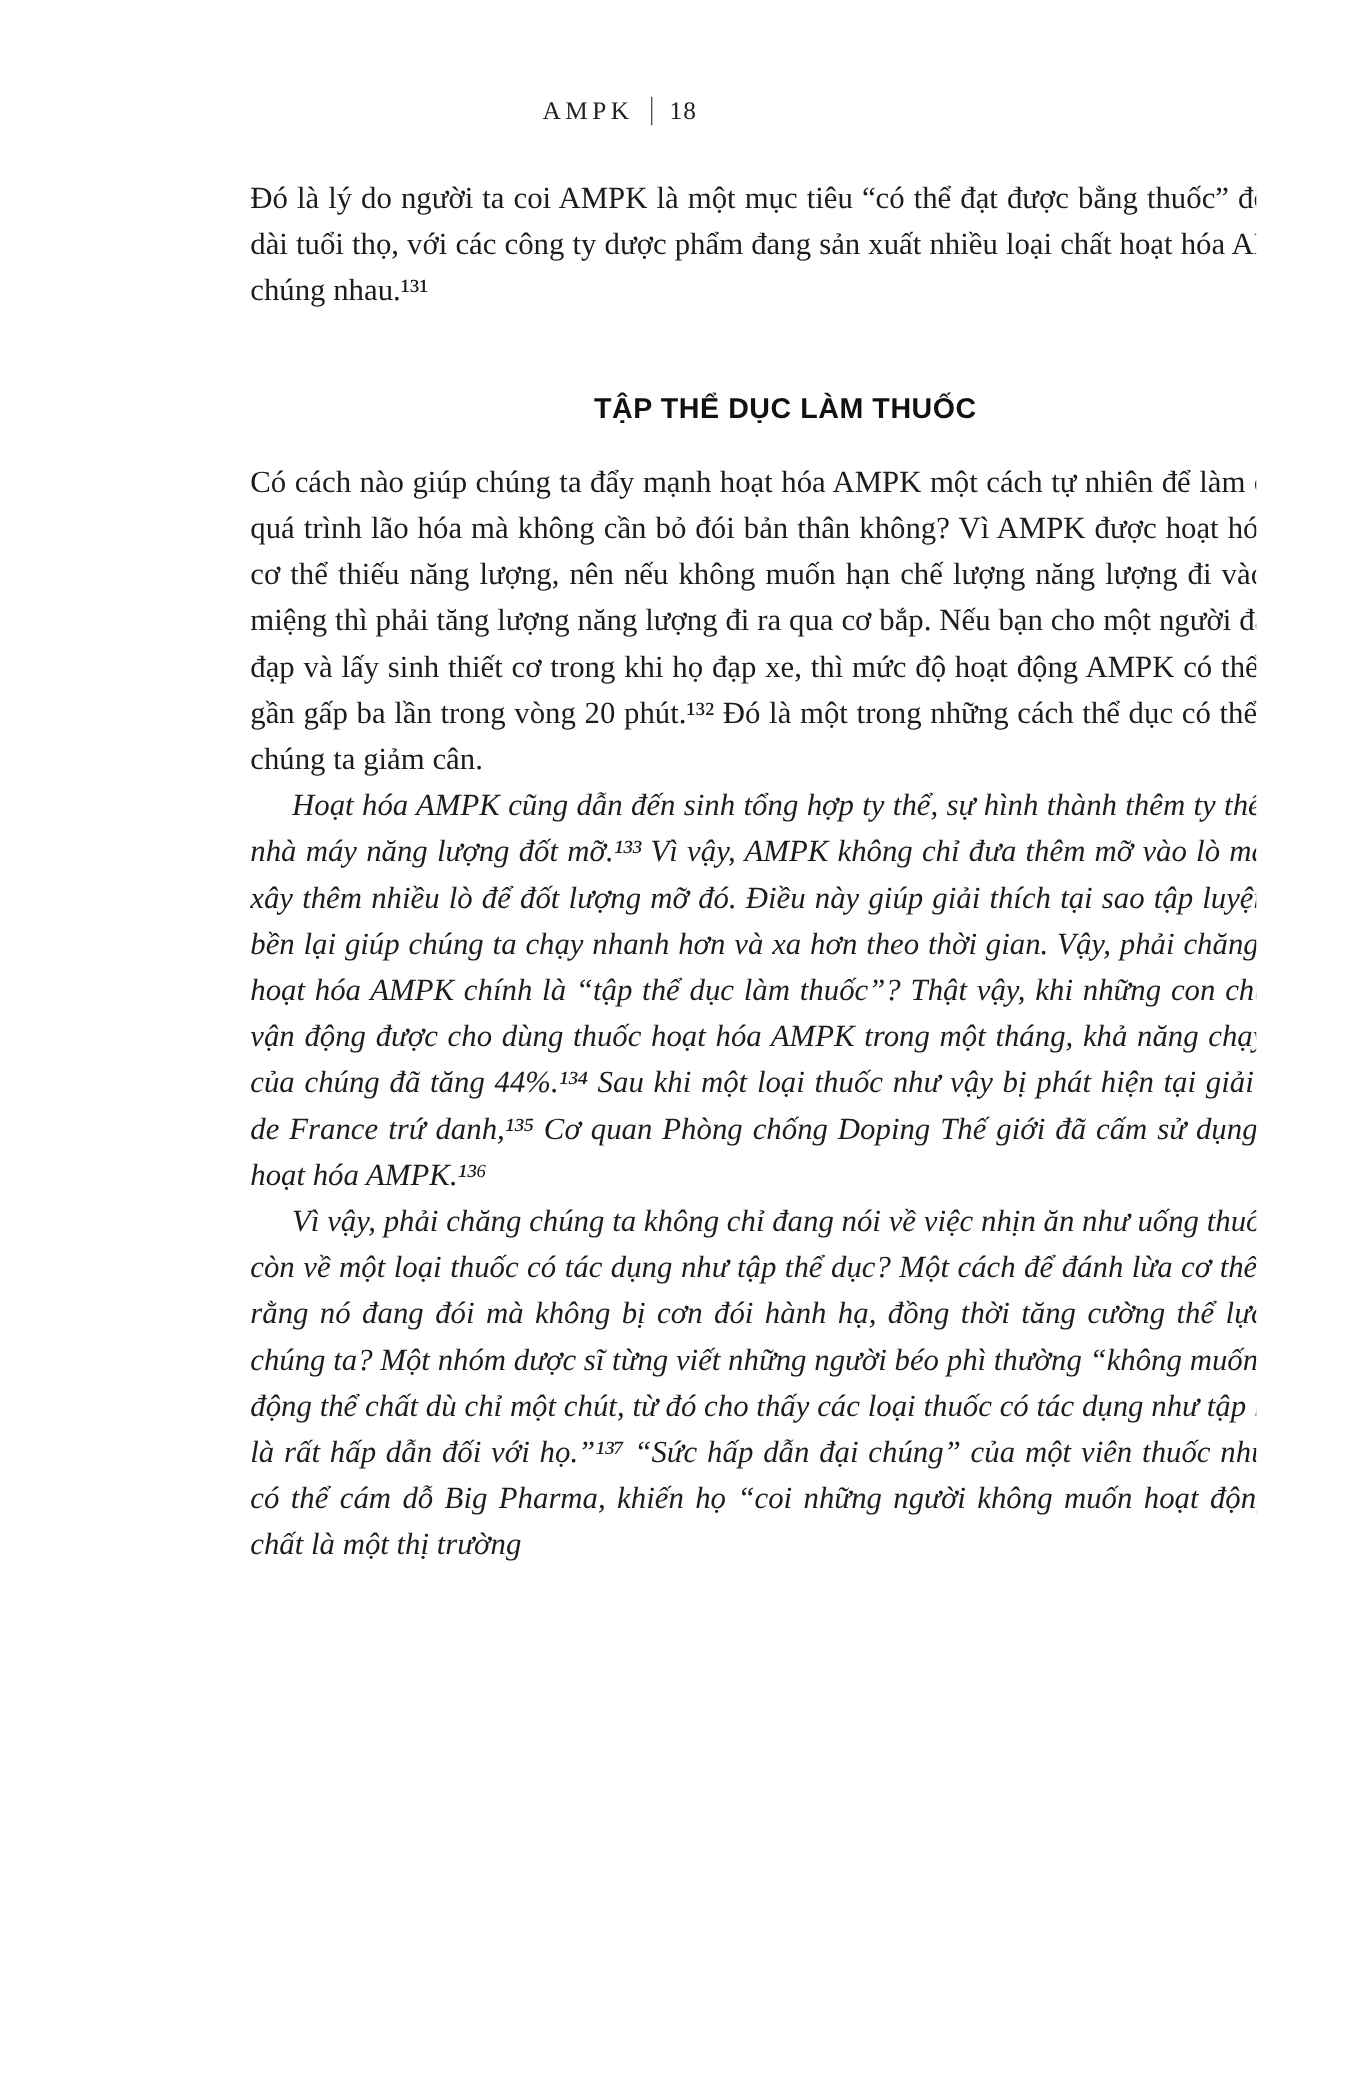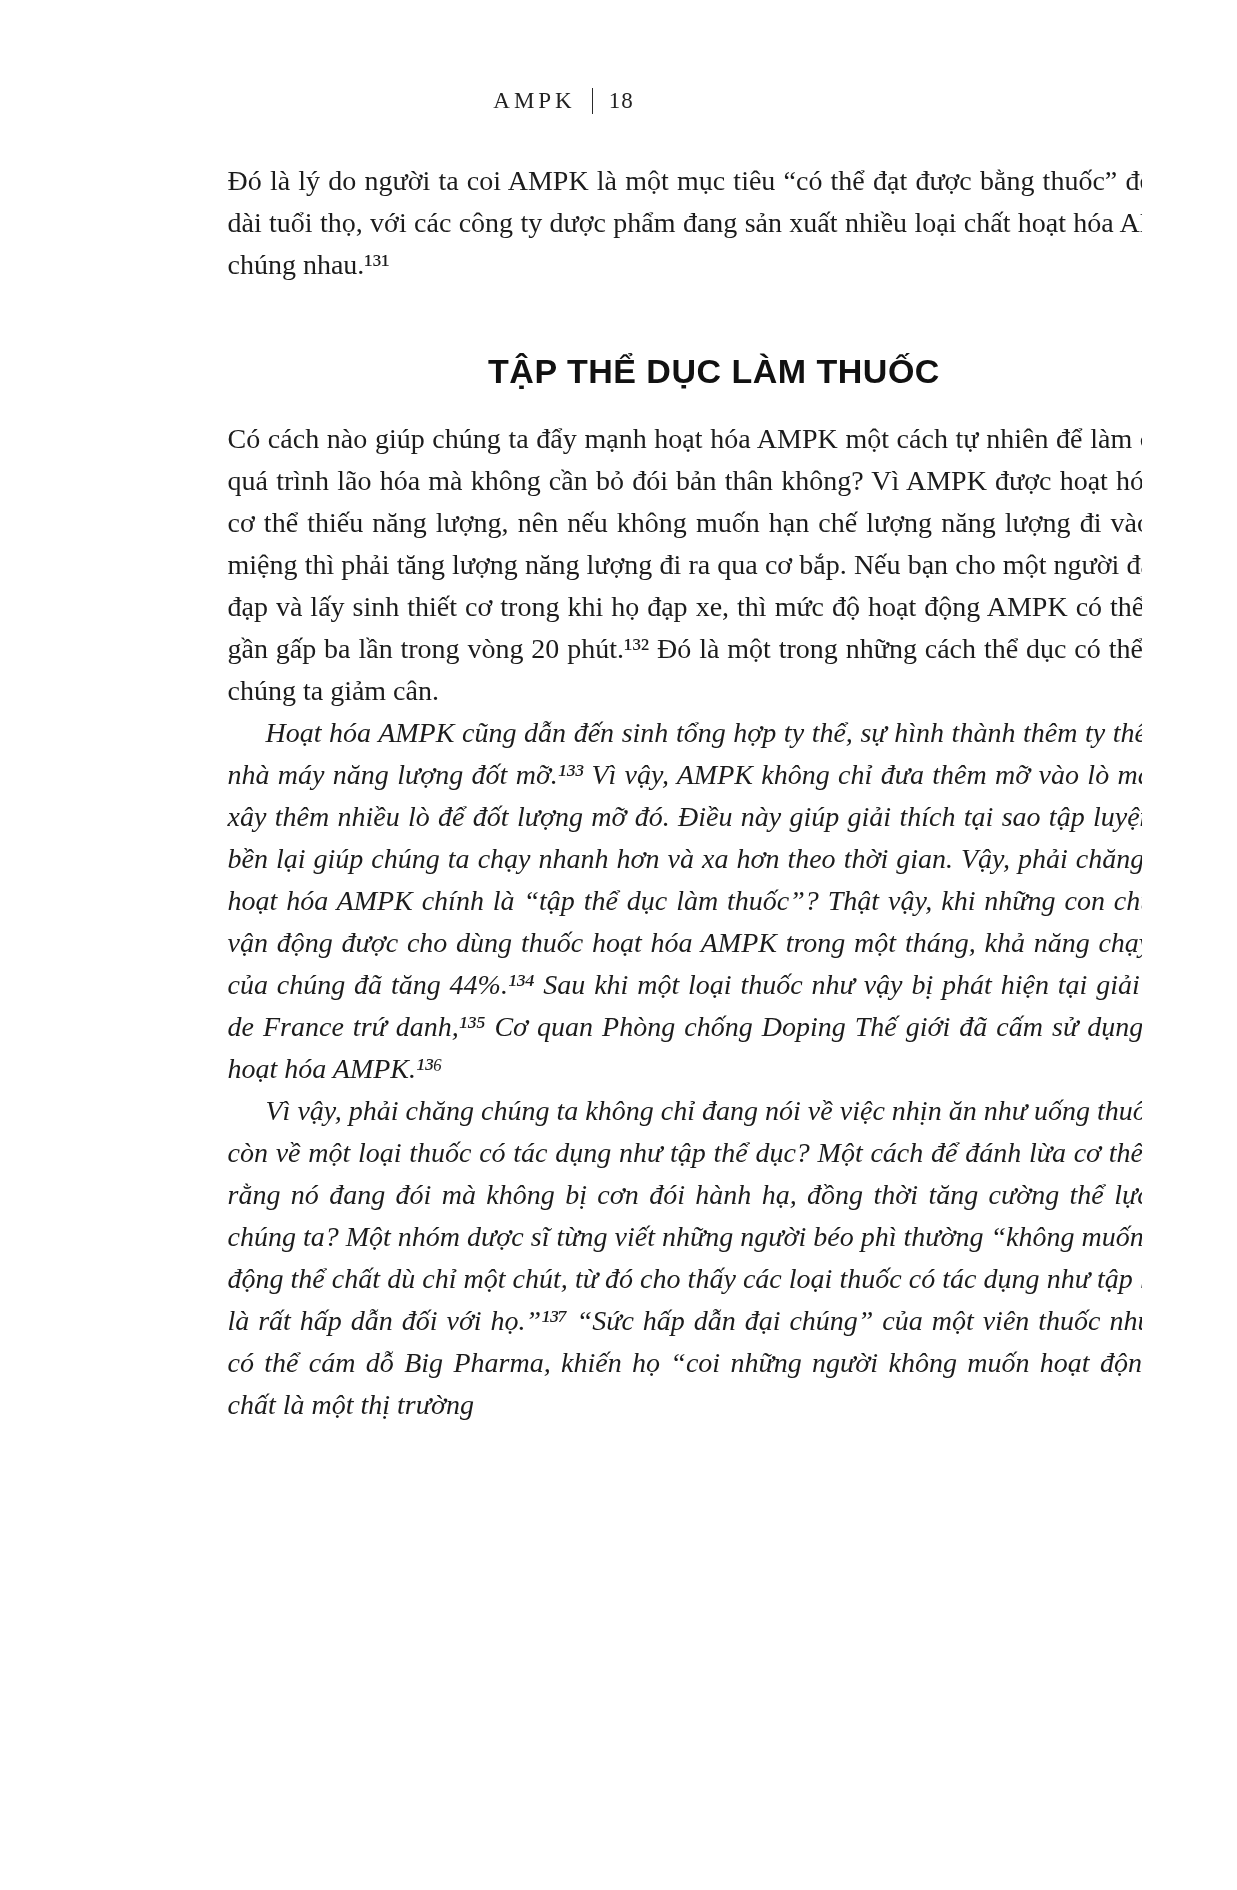--- a/index.html
+++ b/index.html
@@ -54,21 +54,21 @@
   .text-column p {
     margin: 0;
   }
   .text-column p.indent {
     text-indent: 38px;
     font-style: italic;
   }
   .section-heading {
     font-family: "Liberation Sans", "DejaVu Sans", sans-serif;
     font-weight: 700;
-    font-size: 34px;
+    font-size: 26px;
     letter-spacing: 0.5px;
     text-align: center;
     margin: 64px 0 26px 0;
     color: #111111;
   }
 </style>
 </head>
 <body>
 
 <div class="page">

